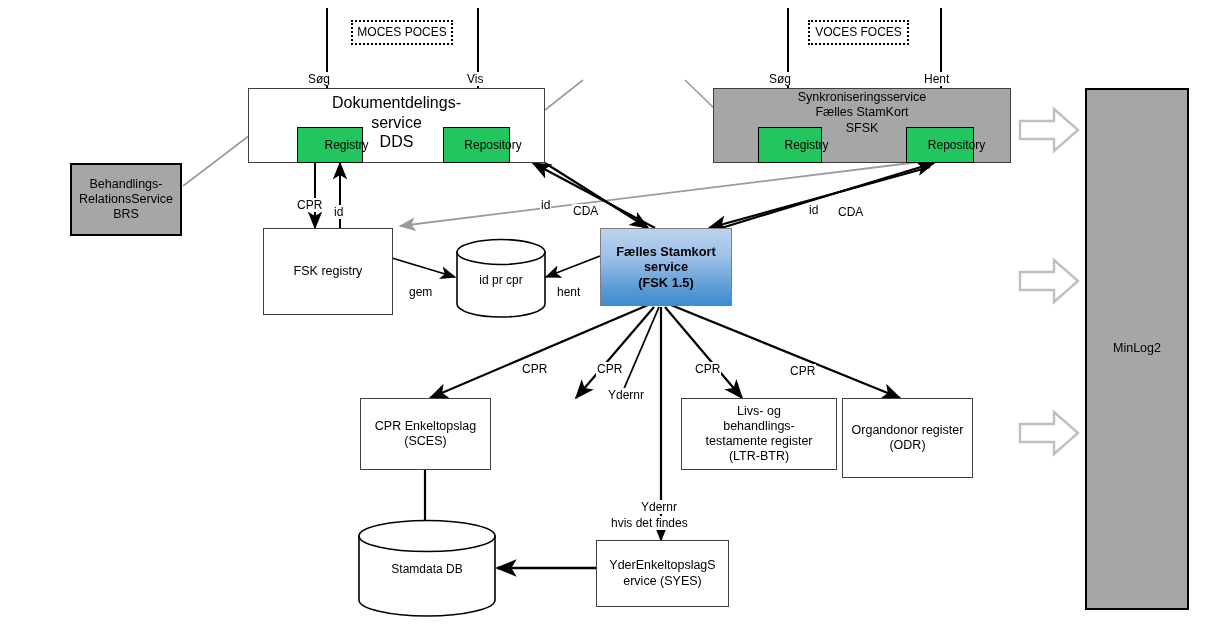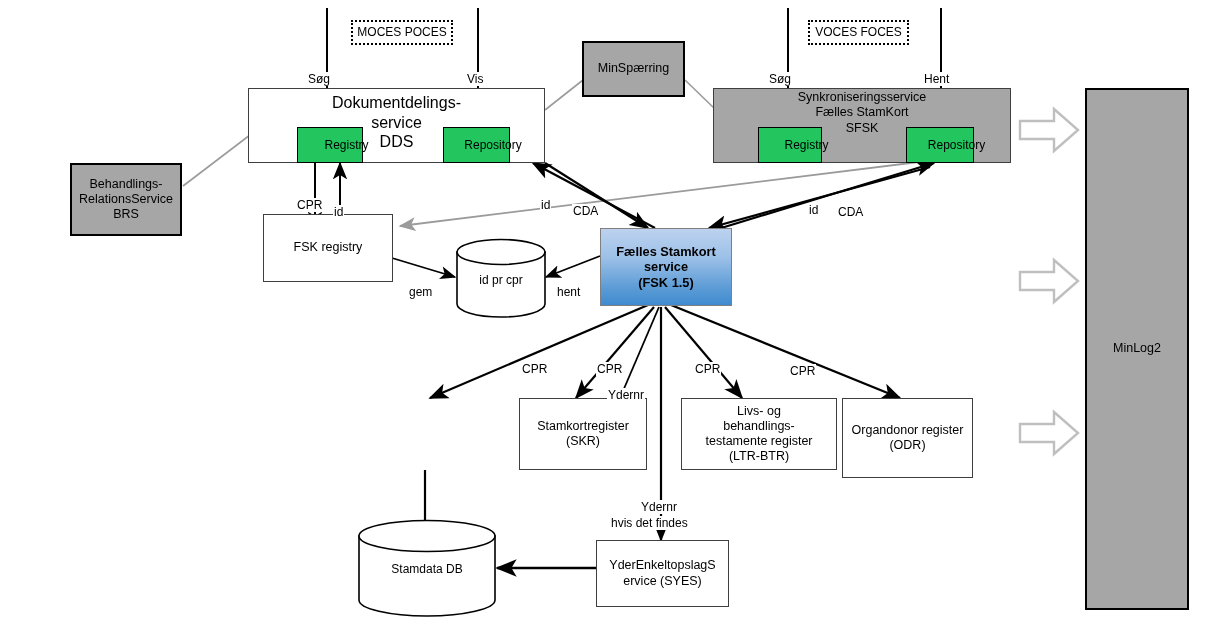--- a/index.html
+++ b/index.html
@@ -98,56 +98,53 @@
       <div>SFSK</div>
     </div>
   </div>
   <div class="node sub-white" style="left:758px;top:127px;width:64px;height:36px;">
     <span>Registry</span>
   </div>
   <div class="node sub-white" style="left:906px;top:127px;width:68px;height:36px;">
     <span>Repository</span>
   </div>
 
-  <div class="node box-gray" style="left:582px;top:41px;width:103px;height:56px;">
-    <span>MinSpærring</span>
-  </div>
 
   <div class="node box-gray" style="left:70px;top:163px;width:112px;height:73px;">
     <div>
       <div>Behandlings-</div>
       <div>RelationsService</div>
       <div>BRS</div>
     </div>
   </div>
 
-  <div class="node box-white" style="left:263px;top:214px;width:130px;height:68px;">
+  <div class="node box-white" style="left:263px;top:228px;width:130px;height:87px;">
     <span>FSK registry</span>
   </div>
 
   <div class="cyl" style="left:455px;top:238px;width:92px;height:80px;">
     <svg width="92" height="80" viewBox="0 0 92 80">
       <path d="M2,14 L2,66 A44,13 0 0 0 90,66 L90,14 Z" fill="#fff" stroke="#000" stroke-width="1.6"></path>
       <ellipse cx="46" cy="14" rx="44" ry="12.5" fill="#fff" stroke="#000" stroke-width="1.6"></ellipse>
     </svg>
     <div class="cyl-txt" style="top:35px;">id pr cpr</div>
   </div>
 
   <div class="node box-blue" style="left:600px;top:228px;width:132px;height:78px;">
     <div>
       <div>Fælles Stamkort</div>
       <div>service</div>
       <div>(FSK 1.5)</div>
     </div>
   </div>
 
-  <div class="node box-white" style="left:519px;top:398px;width:128px;height:72px;">
-    <div>
-      <div>Stamkortregister</div>
-      <div>(SKR)</div>
+  <div class="node box-white" style="left:360px;top:398px;width:131px;height:72px;">
+    <div>
+      <div>CPR Enkeltopslag</div>
+      <div>(SCES)</div>
     </div>
   </div>
   <div class="node box-white" style="left:681px;top:398px;width:156px;height:72px;">
     <div>
       <div>Livs- og</div>
       <div>behandlings-</div>
       <div>testamente register</div>
       <div>(LTR-BTR)</div>
     </div>
   </div>

